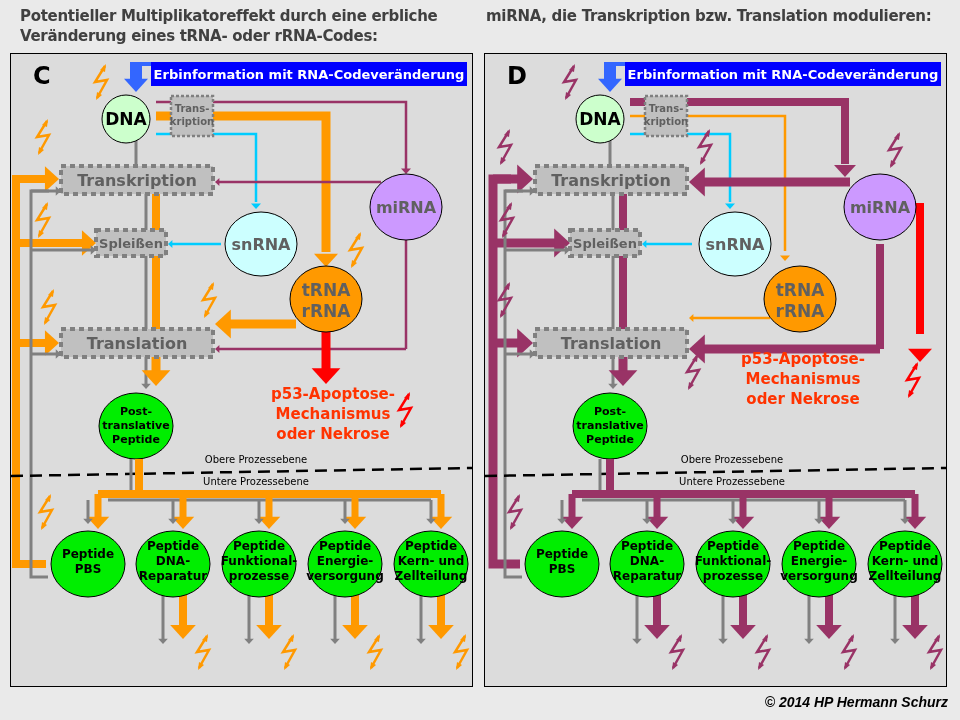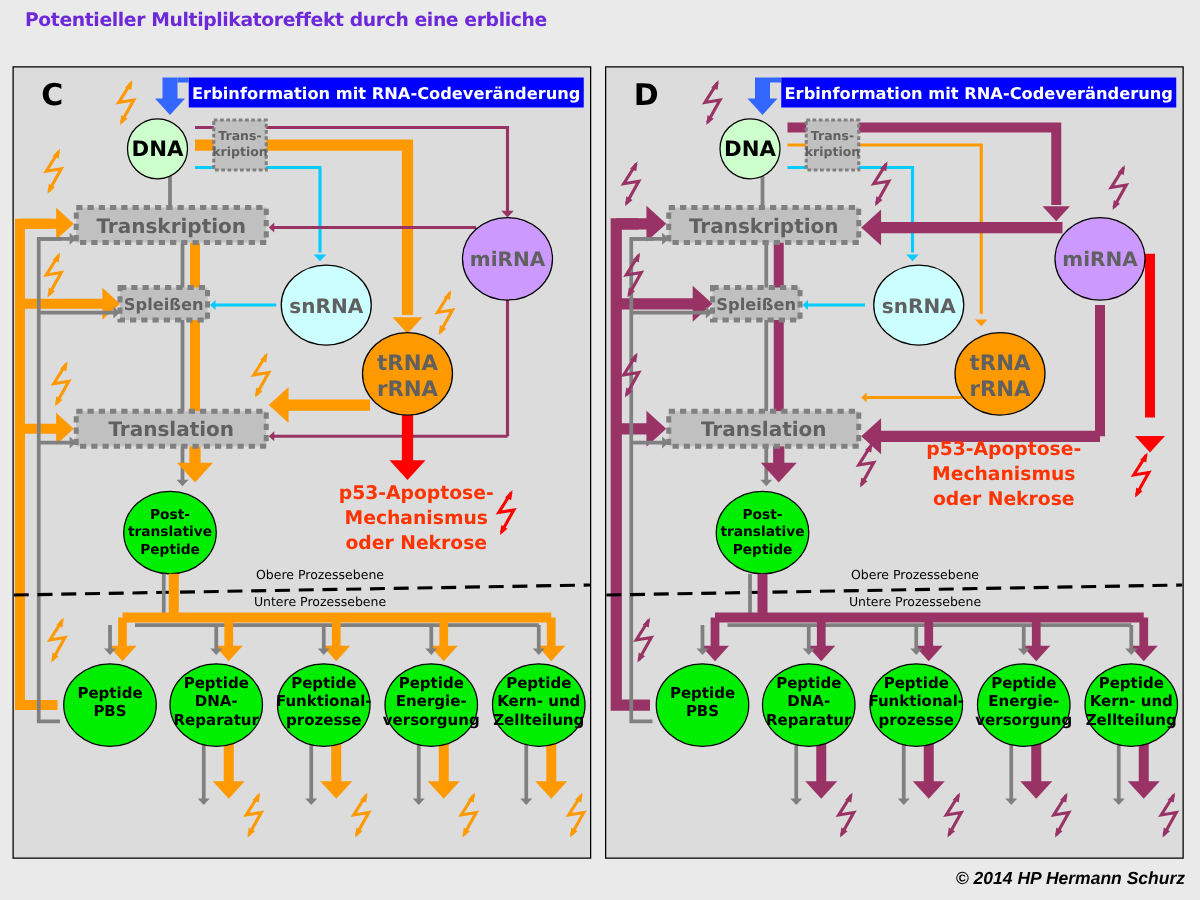--- a/index.html
+++ b/index.html
@@ -1,29 +1,31 @@
 <!DOCTYPE html>
 <html><head>
 <meta charset="utf-8">
 <style>
   html,body{margin:0;padding:0;}
   body{width:960px;height:720px;background:#eaeaea;position:relative;overflow:hidden;font-family:"DejaVu Sans",sans-serif;}
-  .title{position:absolute;top:6px;font-weight:bold;font-size:15px;line-height:20px;color:#6d28d9;letter-spacing:-0.3px;}
+  .title{position:absolute;top:6px;font-weight:bold;font-size:15px;line-height:20px;color:#404040;letter-spacing:-0.3px;}
   .panel{position:absolute;top:53px;width:463px;height:634px;background:#dcdcdc;border:1.5px solid #000;box-sizing:border-box;}
   .panel svg{position:absolute;left:0;top:0;}
   .copyright{position:absolute;right:12px;top:694px;font-family:"Liberation Sans",sans-serif;font-weight:bold;font-style:italic;font-size:14px;color:#000;}
   svg text{font-family:"DejaVu Sans",sans-serif;}
 </style>
 </head>
 <body>
 
 <div class="title" style="left:20px">
   <div>Potentieller Multiplikatoreffekt durch eine erbliche</div>
+  <div>Veränderung eines tRNA- oder rRNA-Codes:</div>
 </div>
 <div class="title" style="left:486px">
+  <div>miRNA, die Transkription bzw. Translation modulieren:</div>
 </div>
 
 <div class="panel" id="panelC" style="left:10px">
     <svg width="461" height="632" viewBox="0 0 461 632">
       <g>
         <text x="22" y="30" text-anchor="start" font-weight="bold" font-size="24" fill="#000">C</text>
         <rect x="140" y="8" width="316" height="24" fill="#0000ff"></rect>
         <text x="298" y="25" text-anchor="middle" font-weight="bold" font-size="13" fill="#fff">Erbinformation mit RNA-Codeveränderung</text>
         <polygon points="113,24.799999999999997 137,24.799999999999997 125,38" fill="#3366ff"></polygon>
         <rect x="119" y="8" width="12" height="18" fill="#3366ff"></rect>

